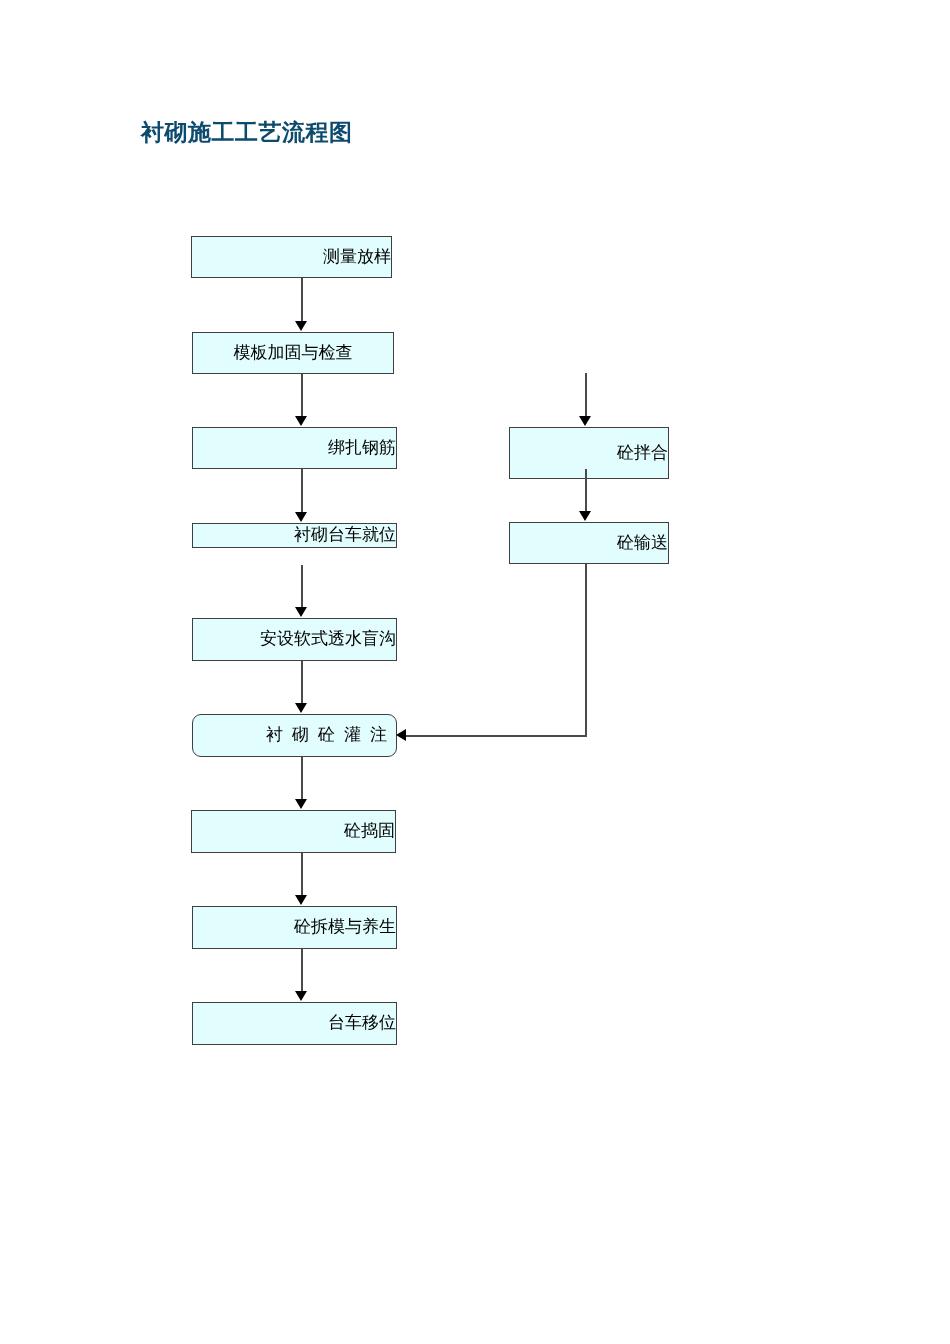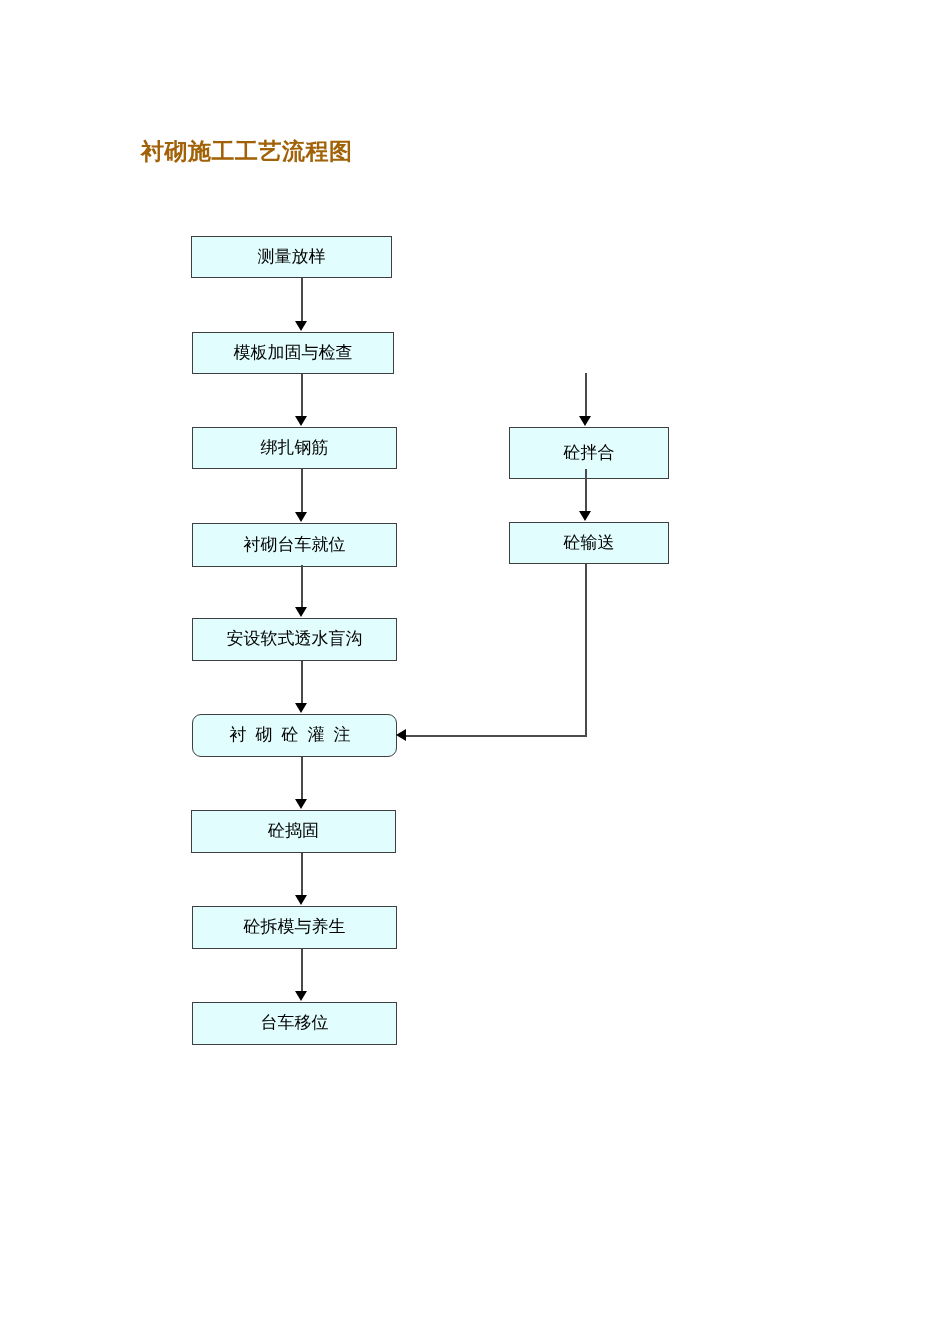--- a/index.html
+++ b/index.html
@@ -20,38 +20,37 @@
     overflow: hidden;
   }
   #page-title {
     position: absolute;
     left: 141px;
     top: 117px;
     font-family: "DejaVu Sans", "Liberation Sans", sans-serif;
     font-size: 23px;
     font-weight: 700;
     letter-spacing: 0.5px;
-    color: #a16207;
+    color: #0c4a6e;
     white-space: nowrap;
-    margin-top: 19px;
   }
   .node {
     position: absolute;
     box-sizing: border-box;
     background: #e2fdfd;
     border: 1.6px solid #3f3f3f;
     display: flex;
     align-items: center;
     font-family: "Liberation Serif", "DejaVu Serif", serif;
     font-size: 17px;
     line-height: 1.1;
     color: #000000;
     white-space: nowrap;
   }
-  .node.align-left   { justify-content: center; padding-left: 0; }
+  .node.align-left   { justify-content: flex-end; padding-left: 0; }
   .node.align-center { justify-content: center; }
   .node.spaced       { letter-spacing: 9px; border-radius: 9px; }
   .node .node-label { display: block; }
 
   
   .vline {
     position: absolute;
     width: 0;
     border-left: 2px solid #4a4a4a;
   }
@@ -89,21 +88,21 @@
   </div>
 
   <div class="node align-center" style="left:192px; top:332px; width:202px; height:42px;">
     <span class="node-label">模板加固与检查</span>
   </div>
 
   <div class="node align-left" style="left:192px; top:427px; width:205px; height:42px;">
     <span class="node-label">绑扎钢筋</span>
   </div>
 
-  <div class="node align-left" style="left:192px; top:523px; width:205px; height:44px;">
+  <div class="node align-left" style="left:192px; top:523px; width:205px; height:25px;">
     <span class="node-label">衬砌台车就位</span>
   </div>
 
   <div class="node align-left" style="left:192px; top:618px; width:205px; height:43px;">
     <span class="node-label">安设软式透水盲沟</span>
   </div>
 
   <div class="node align-left spaced" style="left:192px; top:714px; width:205px; height:43px;">
     <span class="node-label">衬砌砼灌注</span>
   </div>

